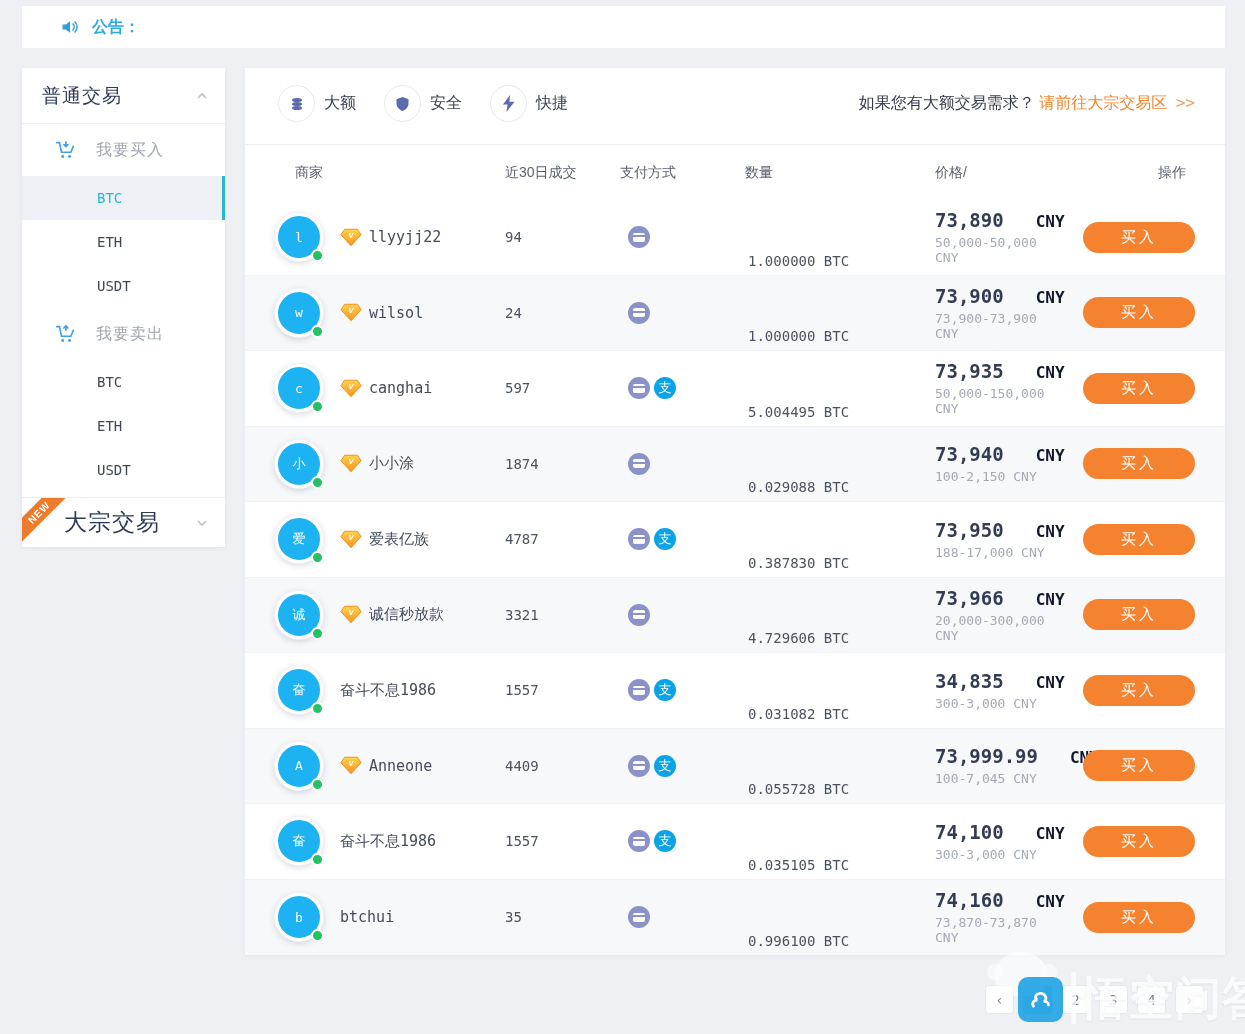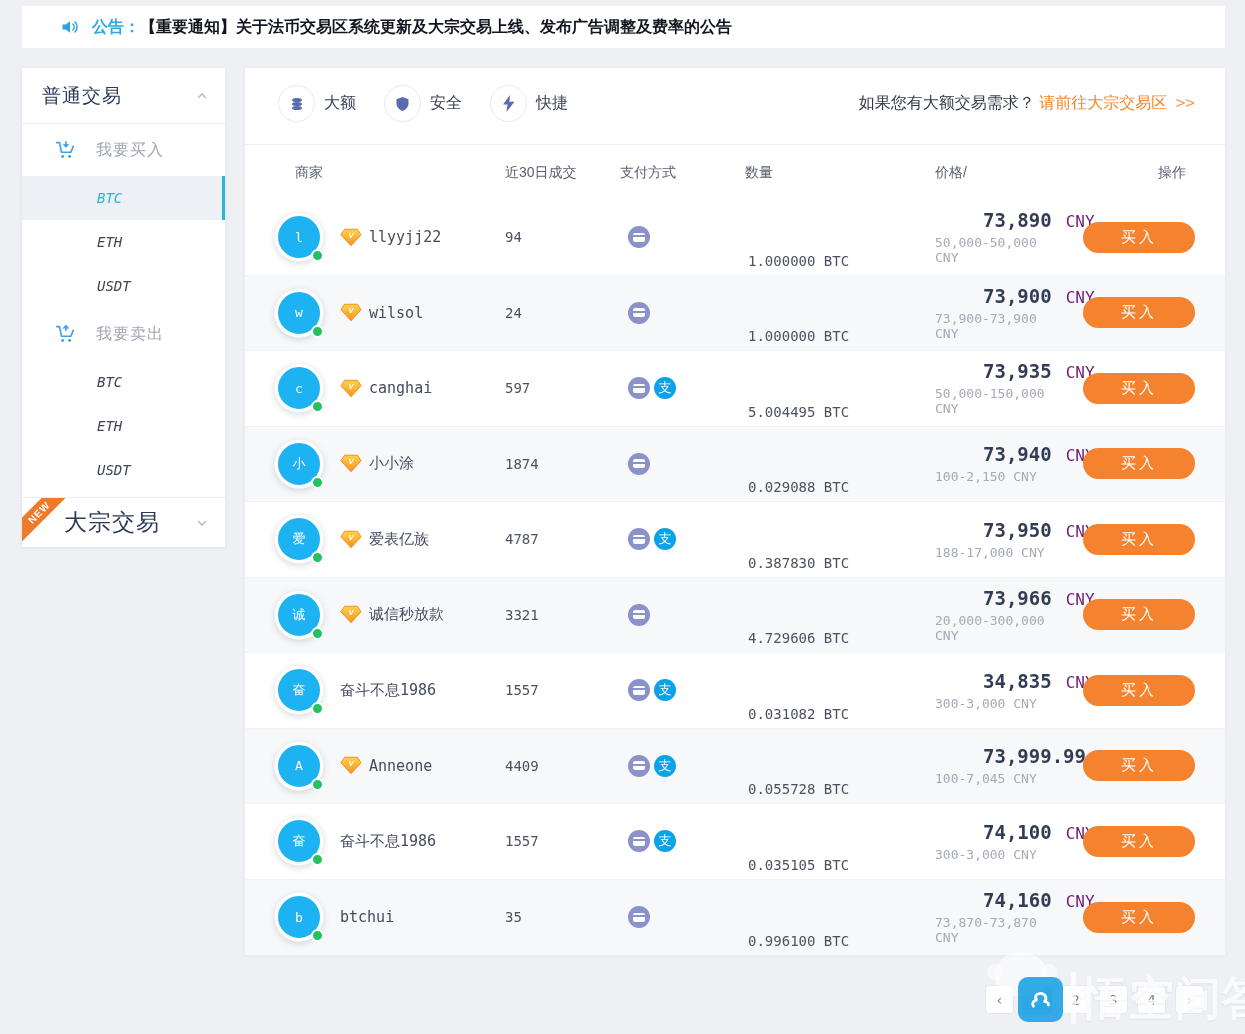--- a/index.html
+++ b/index.html
@@ -17,21 +17,21 @@
   .sidebar { position:absolute; left:22px; top:68px; width:203px; height:479px; background:#fff;
              box-shadow:0 1px 4px rgba(40,50,80,.07); }
   .sb-head { height:56px; display:flex; align-items:center; padding:0 16px 0 20px;
              border-bottom:1px solid #ebedf1;gap:46px; }
   .sb-head .t { font-size:19px; color:#2c3a58; letter-spacing:1px; flex:1; }
   .chev { width:14px; height:14px; }
   .sb-sec { height:52px; display:flex; align-items:center; padding-left:32px; }
   .sb-sec .cart { width:22px; height:22px; margin-right:20px; }
   .sb-sec .sl { color:#a0a6b3; font-size:16px; letter-spacing:1px; }
   .coin-item { height:44px; display:flex; align-items:center; padding-left:75px;
-               font-family:"DejaVu Sans Mono", monospace; font-size:14px; color:#3f4656; cursor:pointer;font-style:italic; }
+               font-family:"DejaVu Sans Mono", monospace; font-size:14px; color:#3f4656; cursor:pointer; }
   .coin-item.active { background:#edf0f5; color:#29b7d3; border-right:3px solid #2ab5d0; }
   .sb-block { position:relative; height:50px; margin-top:5px; border-top:1px solid #ebedf1;
               display:flex; align-items:center; padding:0 16px 0 42px; overflow:hidden; }
   .sb-block .t { font-size:23px; color:#2c3a58; letter-spacing:1px; flex:1; }
   .ribbon { position:absolute; left:-22px; top:6px; width:78px; transform:rotate(-45deg);
             background:#ee7a2b; color:#fff; font-size:10px; font-weight:700; letter-spacing:1px;
             text-align:center; padding:3px 0; }
 
   
   .main { position:absolute; left:245px; top:68px; width:980px; height:887px; background:#fff;
@@ -71,22 +71,22 @@
   .merchant-name { font-family:"DejaVu Sans Mono", monospace; font-size:15px; color:#434b5e; cursor:pointer; }
   .trades { font-family:"DejaVu Sans Mono", monospace; font-size:14px; color:#4a5260; }
   .pay { width:22px; height:22px; border-radius:50%; display:flex; align-items:center;
          justify-content:center; margin-right:4px; flex:0 0 auto; }
   .pay-card { background:#8b91c9; }
   .pay-card .cardglyph { width:12px; height:9px; background:#fff; border-radius:2px; position:relative; }
   .pay-card .cardglyph::after { content:""; position:absolute; left:0; top:2.5px; width:12px; height:2px; background:#8b91c9; }
   .pay-alipay { background:#0aa3e8; color:#fff; font-size:13px; }
   .amount { font-family:"DejaVu Sans Mono", monospace; font-size:14px; color:#4a5260; }
   .price-line { display:flex; align-items:baseline; }
-  .price { font-family:"DejaVu Sans Mono", monospace; font-weight:700; font-size:19px; color:#333c55;margin-left:48px; }
-  .cur { font-family:"DejaVu Sans Mono", monospace; font-weight:400; font-size:16px; color:#701a75; margin-left:14px; }
+  .price { font-family:"DejaVu Sans Mono", monospace; font-weight:700; font-size:19px; color:#333c55; }
+  .cur { font-family:"DejaVu Sans Mono", monospace; font-weight:700; font-size:16px; color:#0f172a; margin-left:32px; }
   .limit { font-family:"DejaVu Sans Mono", monospace; font-size:13px; color:#a3a9b5; margin-top:4px; }
   .buy-btn { width:112px; height:31px; background:#f5822e; border:none; border-radius:16px;
              color:#fff; font-size:15px; letter-spacing:3px; cursor:pointer;
              font-family:"Liberation Sans", sans-serif; }
 
   
   .pager { position:absolute; left:985px; top:985px; display:flex; }
   .pg { width:29px; height:29px; margin-right:9px; background:#fff; border:1px solid #e4e7ed;
         border-radius:4px; display:flex; align-items:center; justify-content:center;
         font-family:"DejaVu Sans Mono", monospace; font-size:14px; color:#7a8291; cursor:pointer; }
@@ -110,21 +110,20 @@
 <body>
 
 <div class="page">
 
   <div class="announce">
     <svg class="spk" viewBox="0 0 24 24">
       <path d="M3 9v6h4l5 4V5L7 9H3z" fill="#2f9fdd"></path>
       <path d="M15.5 8.5a5 5 0 0 1 0 7M18 6a8.5 8.5 0 0 1 0 12" fill="none" stroke="#2f9fdd" stroke-width="1.8" stroke-linecap="round"></path>
     </svg>
     <span class="lab">公告：</span>
-    <span class="txt">【重要通知】关于法币交易区系统更新及大宗交易上线、发布广告调整及费率的公告</span>
   </div>
 
   <div class="sidebar">
     <div class="sb-head">
       <span class="t">普通交易</span>
       <svg class="chev" viewBox="0 0 14 14">
         <polyline points="3,9 7,5 11,9" fill="none" stroke="#b9bfca" stroke-width="1.6"></polyline>
       </svg>
     </div>
 

